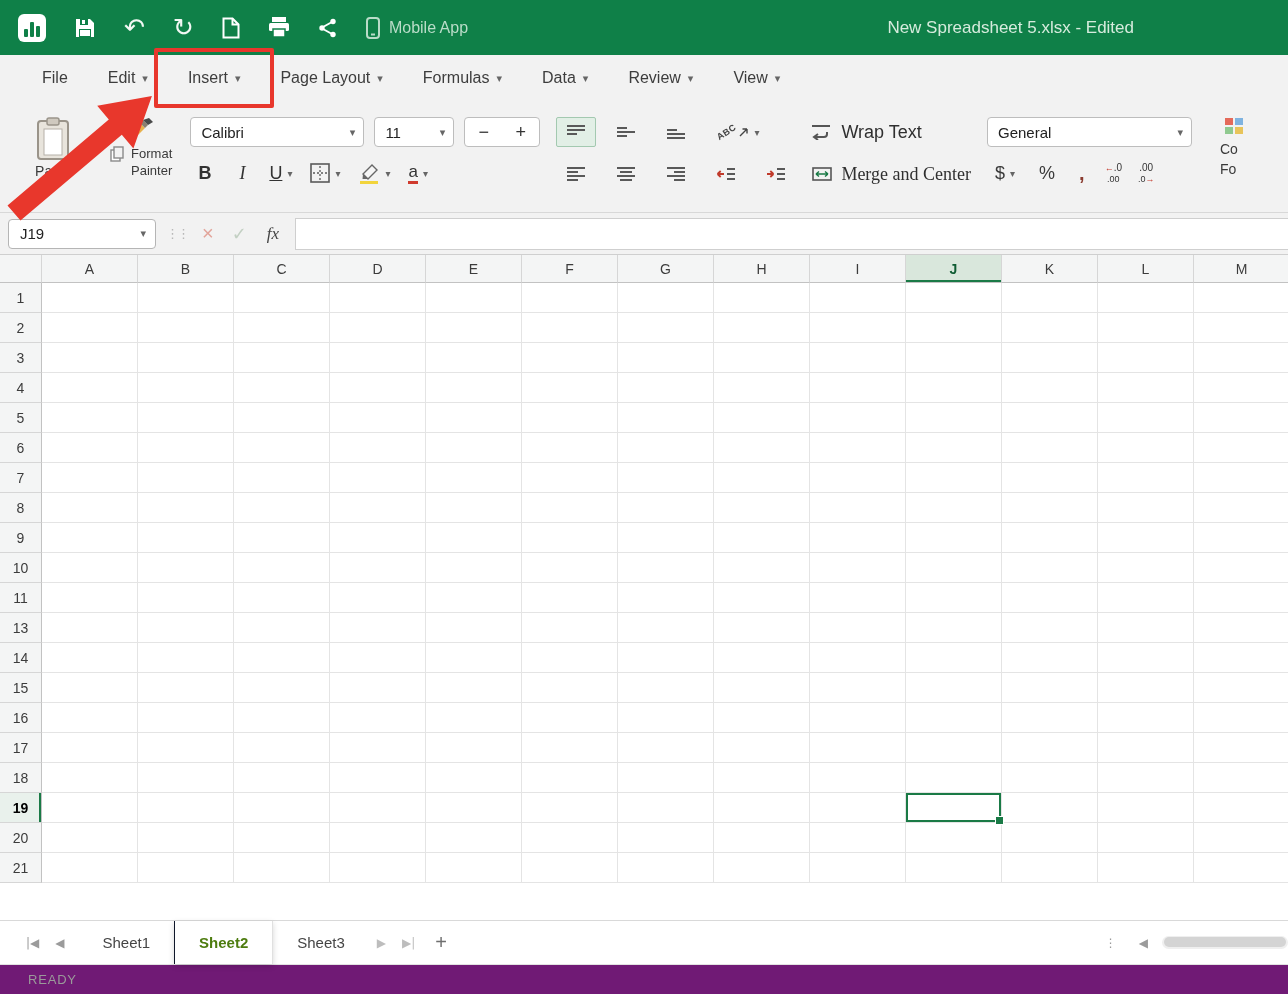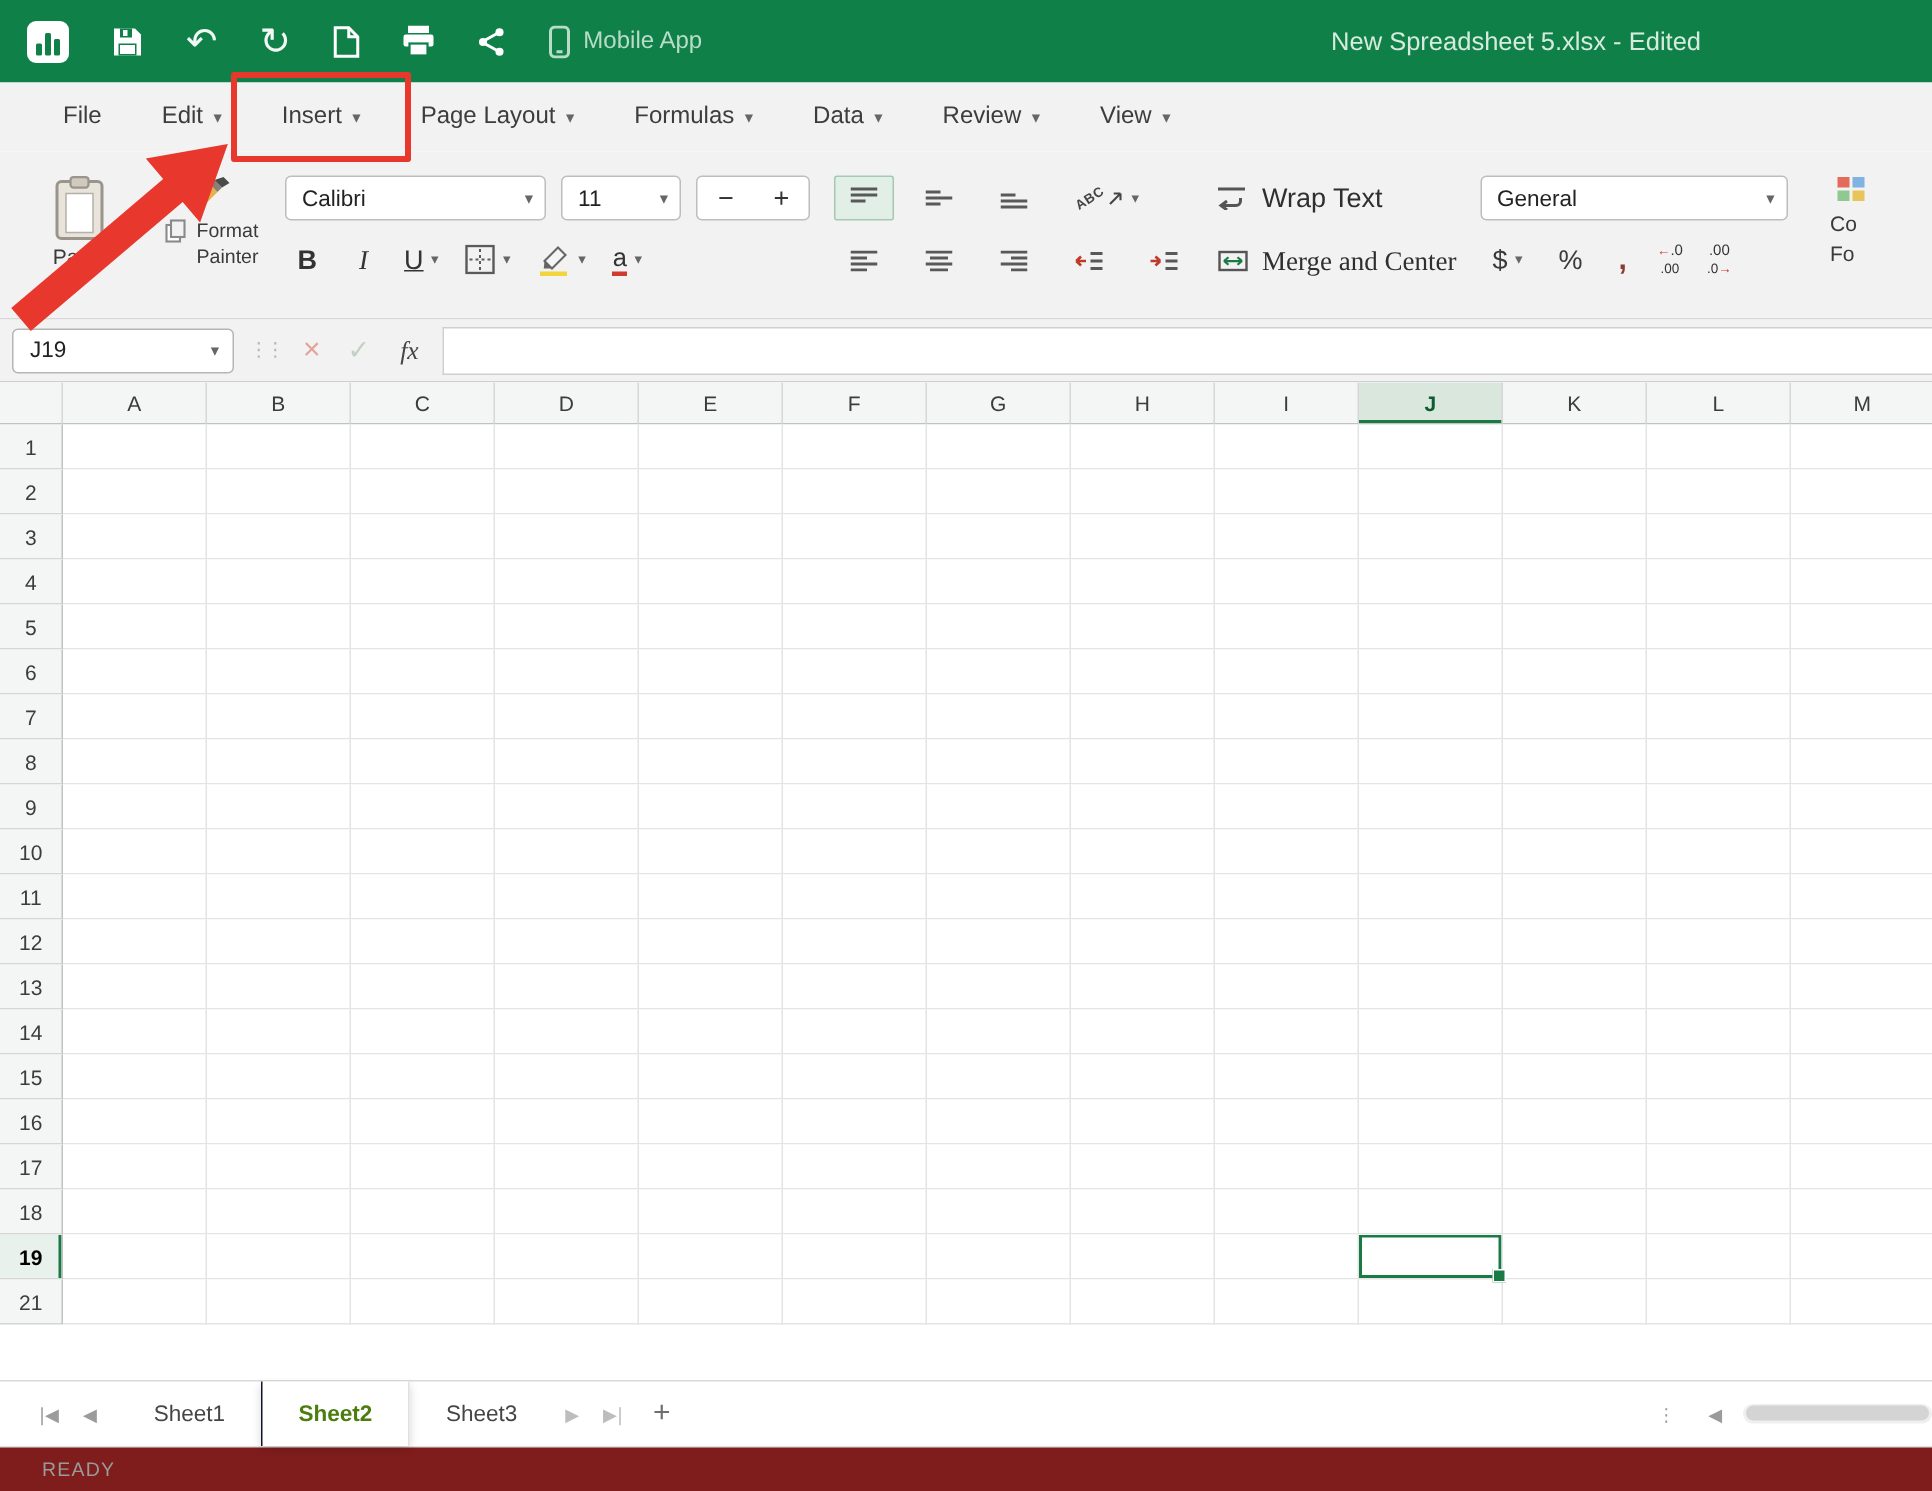--- a/index.html
+++ b/index.html
@@ -106,21 +106,21 @@
   .nav.dim { color:#bdbdbd; }
   .tabs { display:flex; height:100%; margin-left:6px; }
   .tab { display:flex; align-items:center; padding:0 24px; font-size:15px; color:#454545; cursor:pointer; }
   .tab.active { color:#4d7c0f; font-weight:700; background:#fff; border-left:1px solid #0f172a; border-right:1px solid #e0e0e0; box-shadow:0 2px 6px rgba(0,0,0,.16); }
   .addsheet { font-size:20px; color:#6f6f6f; padding:0 12px; cursor:pointer; }
   .sb-right { margin-left:auto; display:flex; align-items:center; gap:6px; }
   .hscroll { width:126px; height:13px; background:#efefef; border-radius:7px; position:relative; cursor:pointer; }
   .hscroll .thumb { position:absolute; left:2px; top:1px; width:122px; height:10px; background:#d4d4d4; border-radius:5px; }
 
   
-  .statusbar { height:30px; background:#7f1d1d; border-top:1px solid #e2e2e2; display:flex; align-items:center; padding-left:28px; }
+  .statusbar { height:30px; background:#701a75; border-top:1px solid #e2e2e2; display:flex; align-items:center; padding-left:28px; }
   .status-mode { font-size:13px; color:#9a9a9a; letter-spacing:.8px; }
 
   
   .annotation-box { position:absolute; border:4px solid var(--annotation-red,#e8372c); border-radius:2px; z-index:55; pointer-events:none; }
   .annotation-arrow { position:absolute; left:0; top:0; width:1288px; height:994px; z-index:60; pointer-events:none; }
   .annotation-arrow polygon { fill:var(--annotation-red,#e8372c); }
 </style>
 </head>
 <body>
 
@@ -623,36 +623,20 @@
           <div class="gc"></div>
           <div class="gc"></div>
           <div class="gc"></div>
           <div class="gc"></div>
           <div class="gc"></div>
           <div class="gc"></div>
           <div class="gc"></div>
           <div class="gc"></div>
         </div>
         <div class="grow">
-          <div class="rh">12</div>
-          <div class="gc"></div>
-          <div class="gc"></div>
-          <div class="gc"></div>
-          <div class="gc"></div>
-          <div class="gc"></div>
-          <div class="gc"></div>
-          <div class="gc"></div>
-          <div class="gc"></div>
-          <div class="gc"></div>
-          <div class="gc"></div>
-          <div class="gc"></div>
-          <div class="gc"></div>
-          <div class="gc"></div>
-        </div>
-        <div class="grow">
           <div class="rh">13</div>
           <div class="gc"></div>
           <div class="gc"></div>
           <div class="gc"></div>
           <div class="gc"></div>
           <div class="gc"></div>
           <div class="gc"></div>
           <div class="gc"></div>
           <div class="gc"></div>
           <div class="gc"></div>
@@ -746,20 +730,36 @@
           <div class="gc"></div>
           <div class="gc"></div>
           <div class="gc"></div>
           <div class="gc"></div>
           <div class="gc"></div>
           <div class="gc"></div>
           <div class="gc"></div>
           <div class="gc"></div>
           <div class="gc"></div>
           <div class="gc selected"></div>
+          <div class="gc"></div>
+          <div class="gc"></div>
+          <div class="gc"></div>
+        </div>
+        <div class="grow">
+          <div class="rh">20</div>
+          <div class="gc"></div>
+          <div class="gc"></div>
+          <div class="gc"></div>
+          <div class="gc"></div>
+          <div class="gc"></div>
+          <div class="gc"></div>
+          <div class="gc"></div>
+          <div class="gc"></div>
+          <div class="gc"></div>
+          <div class="gc"></div>
           <div class="gc"></div>
           <div class="gc"></div>
           <div class="gc"></div>
         </div>
         <div class="grow">
           <div class="rh">21</div>
           <div class="gc"></div>
           <div class="gc"></div>
           <div class="gc"></div>
           <div class="gc"></div>

